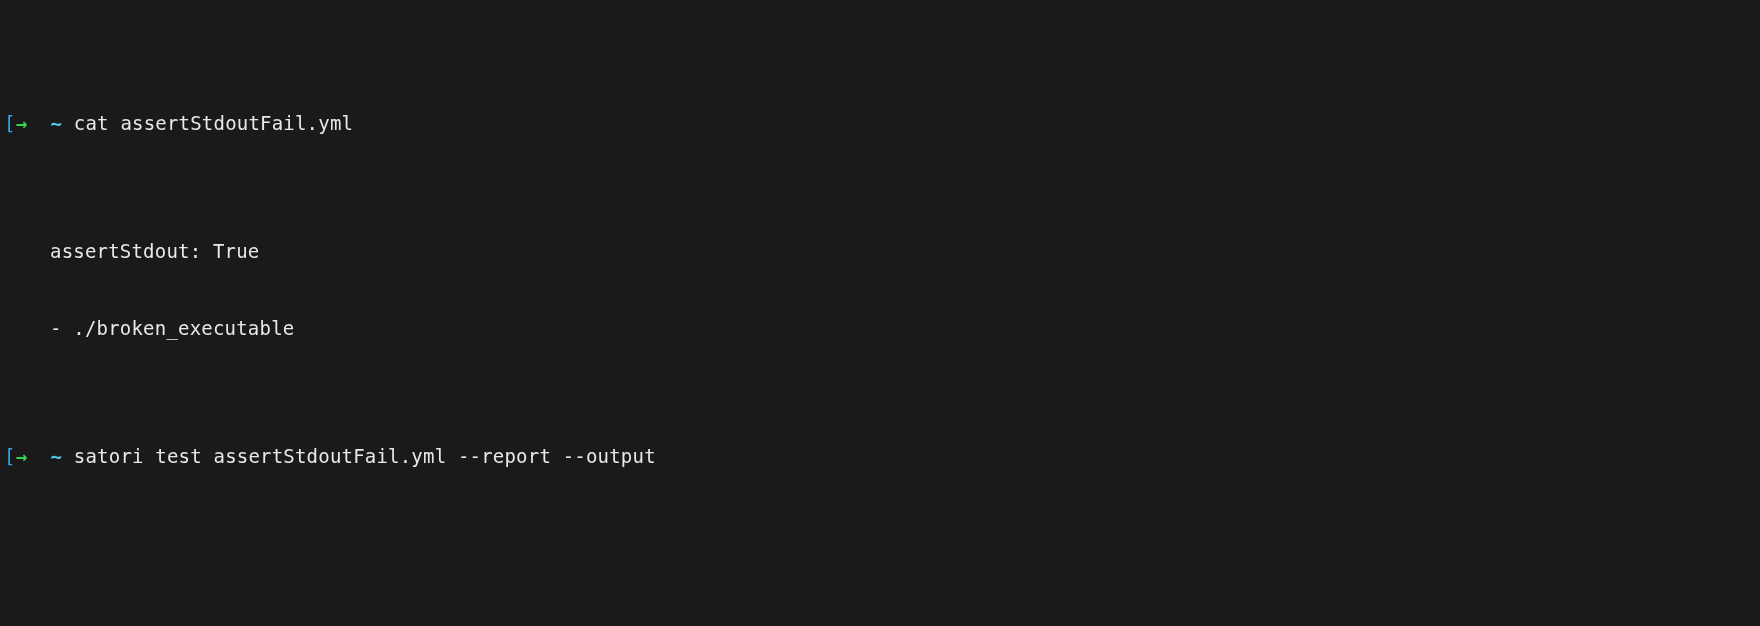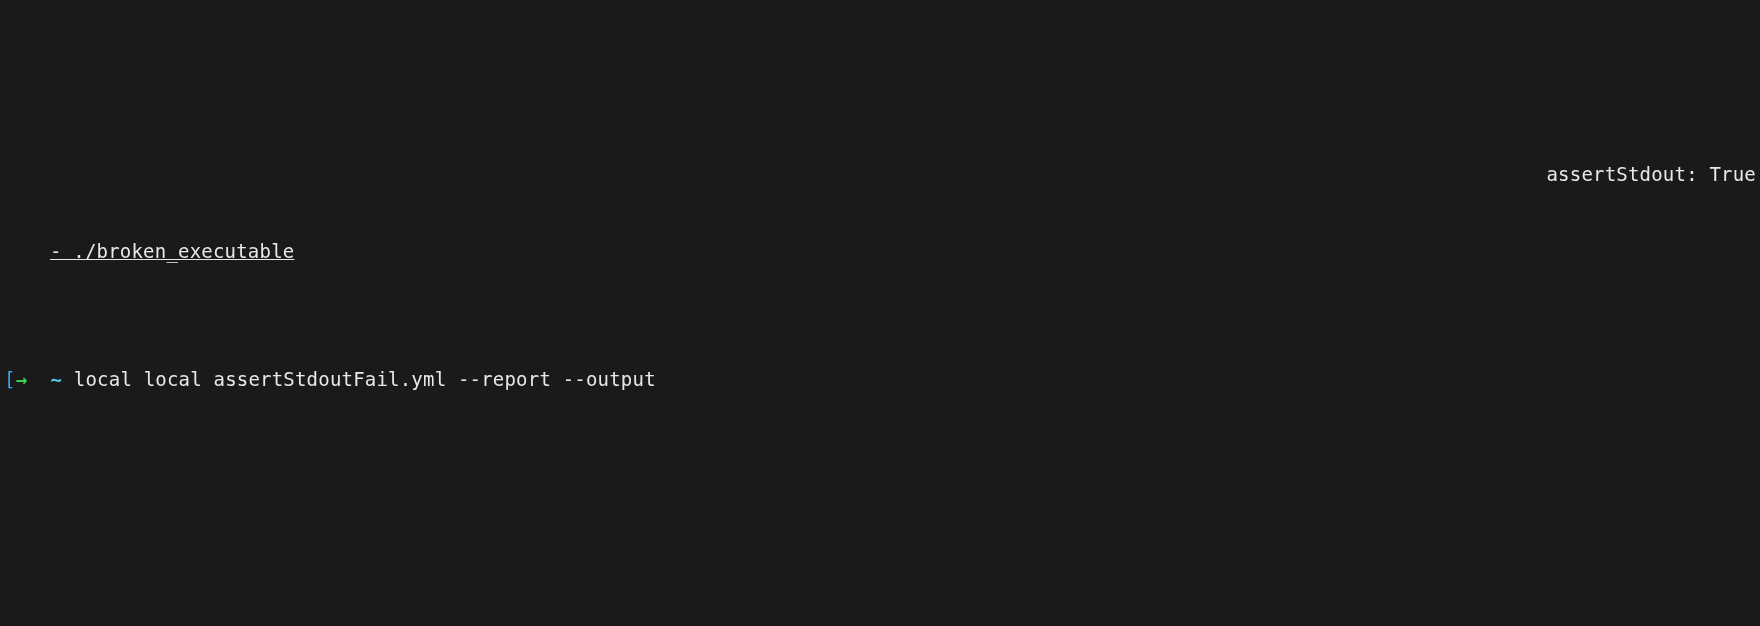--- a/index.html
+++ b/index.html
@@ -13,36 +13,37 @@
     width: 1760px;
     font-weight: 500;
     letter-spacing: 0.2px;
   }
   .term { white-space: pre; }
   .white { color: #e8e8e8; }
 
   .prompt-bracket { color: #3aa3e3; }
   .prompt-arrow { color: #39d353; font-weight: 700; }
   .prompt-tilde { color: #4ec9e4; font-weight: 700; }
-  .indent1 { padding-left: 46px; text-align: right; }
-  .indent2 { padding-left: 46px; text-decoration: underline; }
+  .indent1 { padding-left: 46px; }
+  .indent2 { padding-left: 46px; }
 </style>
 </head>
 <body>
 
 <div class="term">
 
   
+  <div><span class="prompt-bracket">[</span><span class="prompt-arrow">→</span>  <span class="prompt-tilde">~</span> <span class="white">cat assertStdoutFail.yml</span></div>
 
   
   <div class="indent1"><span>assertStdout: True</span></div>
   <div class="indent2"><span>- ./broken_executable</span></div>
 
   
-  <div><span class="prompt-bracket">[</span><span class="prompt-arrow">→</span>  <span class="prompt-tilde">~</span> <span class="white">local local assertStdoutFail.yml --report --output</span></div>
+  <div><span class="prompt-bracket">[</span><span class="prompt-arrow">→</span>  <span class="prompt-tilde">~</span> <span class="white">satori test assertStdoutFail.yml --report --output</span></div>
 
   
   
 
   
   
 
   
   
 

